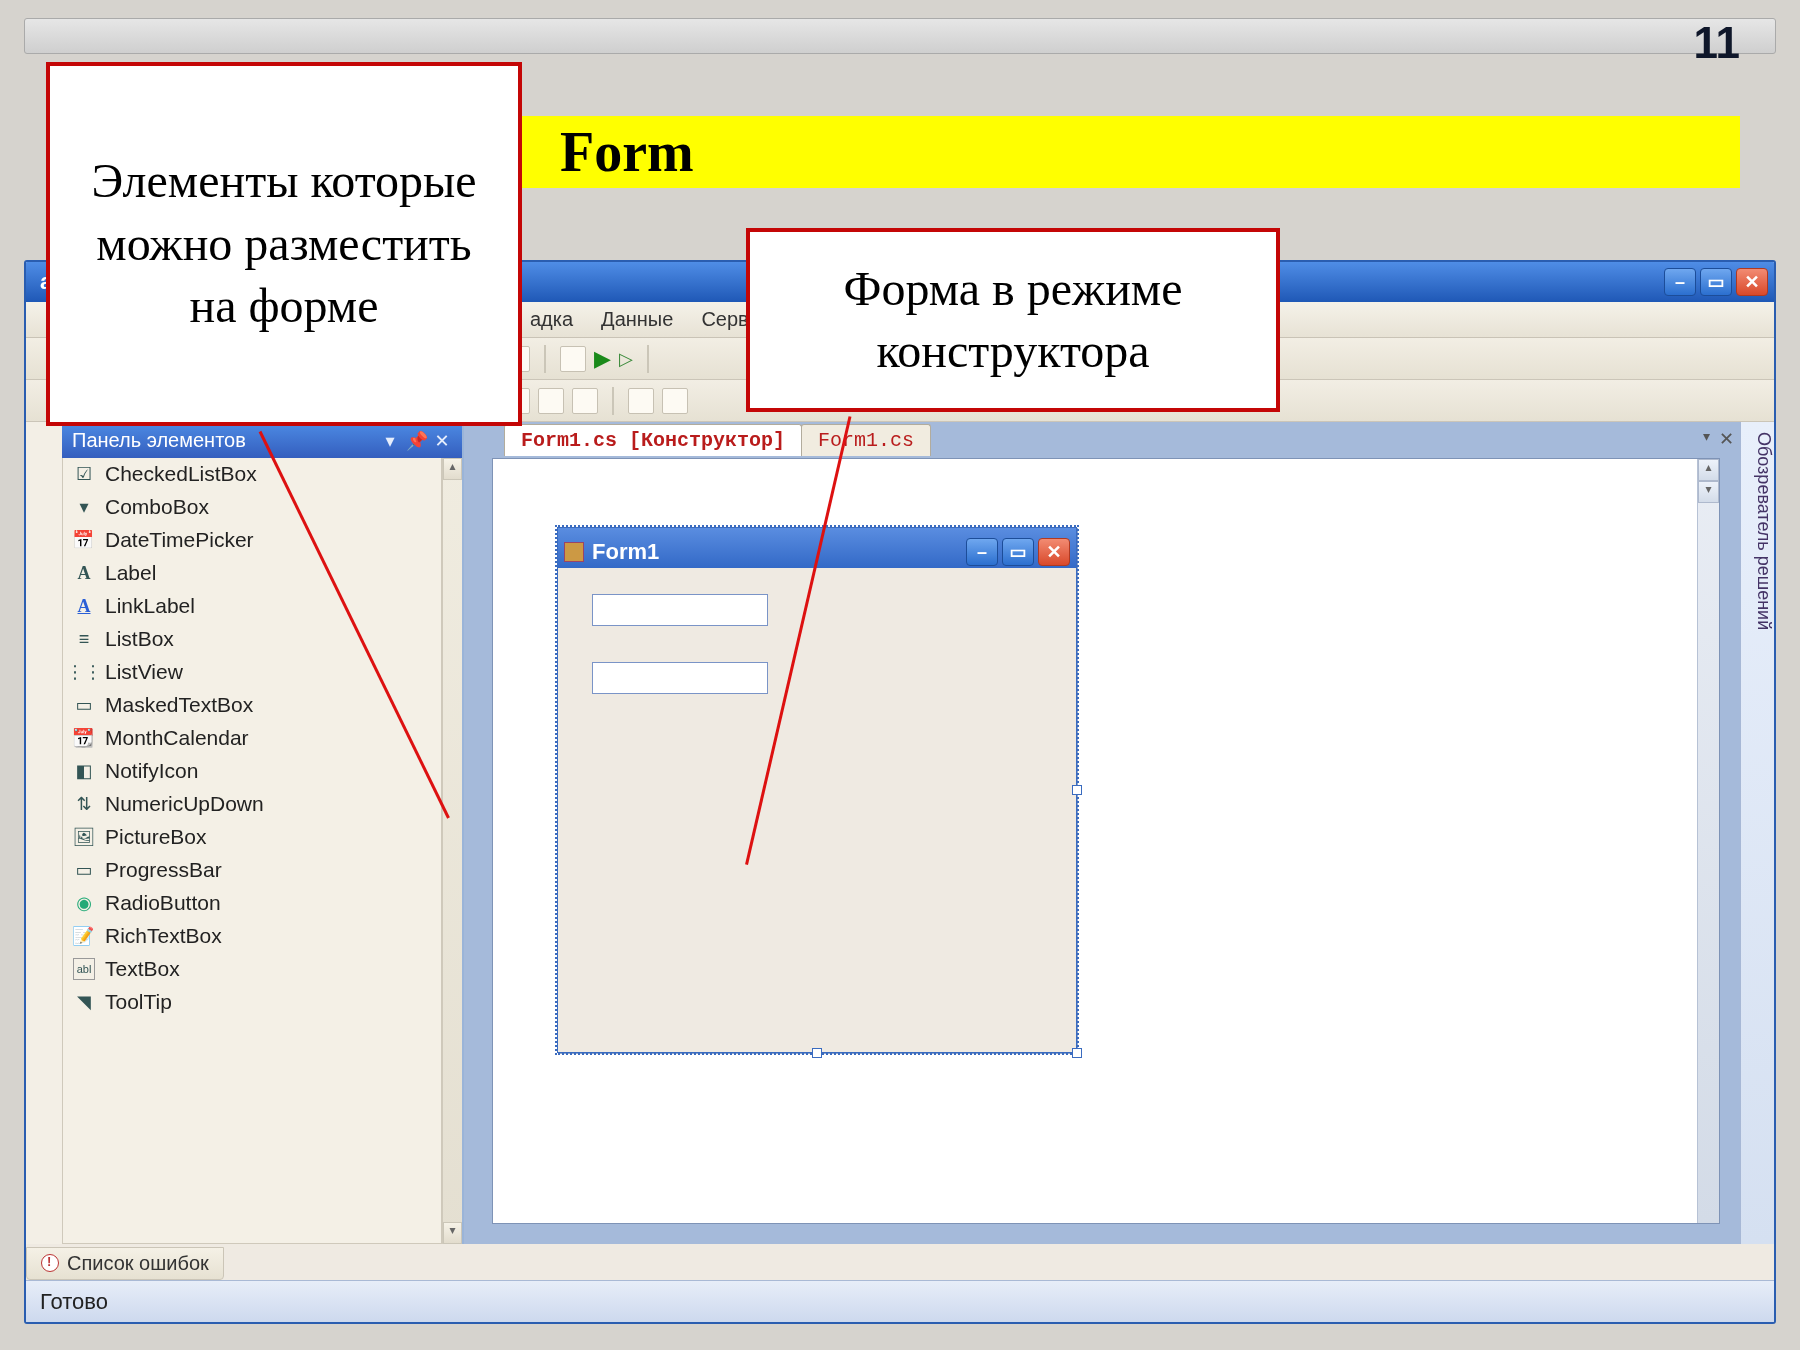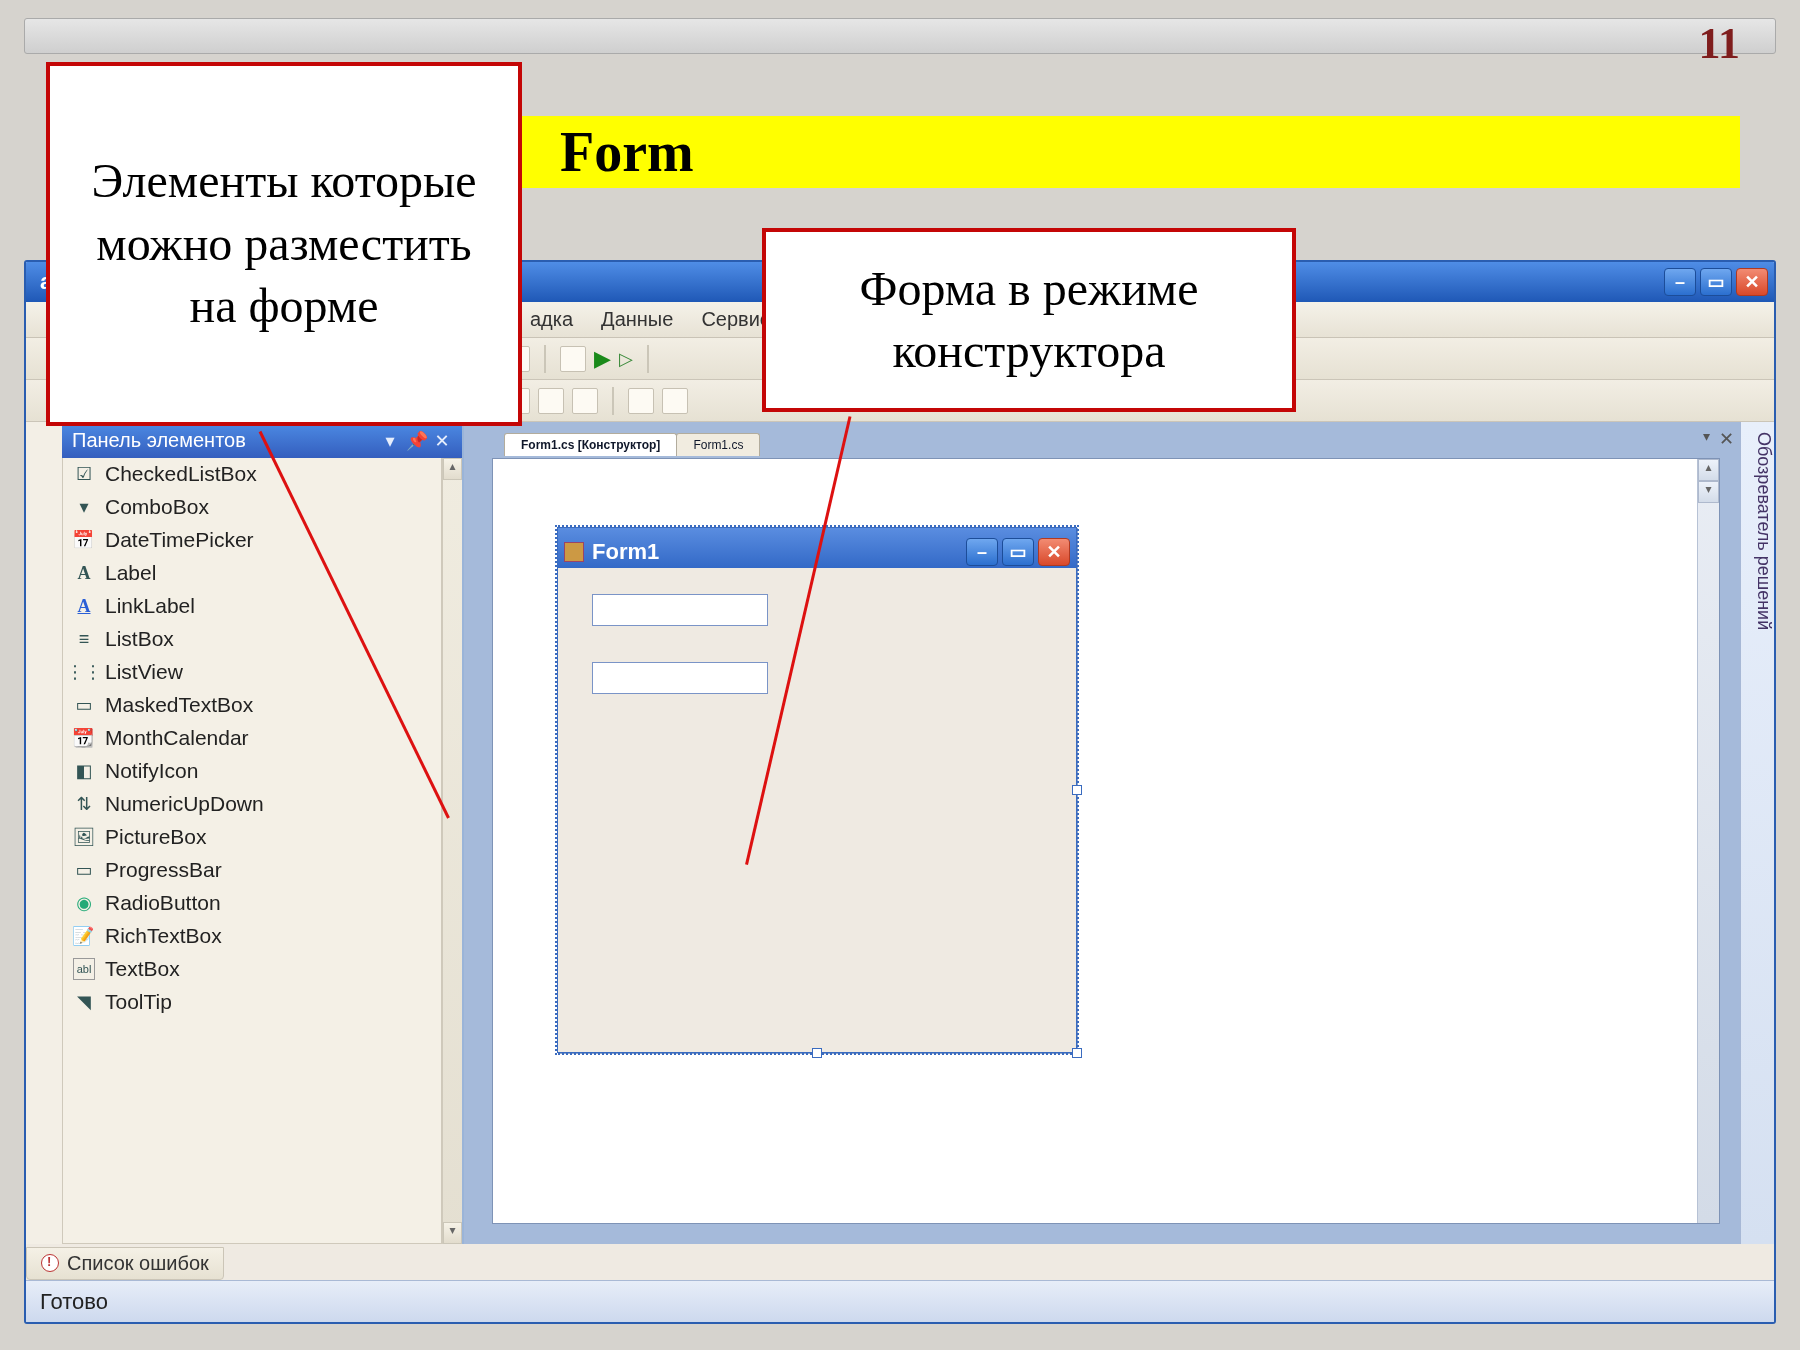--- a/index.html
+++ b/index.html
@@ -14,41 +14,41 @@
   }
   
   .slide-frame {
     position: absolute; top: 18px; left: 24px; right: 24px; height: 36px;
     background: linear-gradient(#e6e6e6, #cfcfcf);
     border: 1px solid #aaa;
     border-radius: 3px;
   }
   .page-num {
     position: absolute; top: 18px; right: 60px;
-    font-family: Liberation Serif, serif;
-    font-size: 44px; color: #7f1d1d; font-weight: bold;
+    font-family: Liberation Sans, sans-serif;
+    font-size: 44px; color: #0f172a; font-weight: bold;
   }
   
   .title-band {
     position: absolute; top: 116px; left: 60px; right: 60px; height: 72px;
     background: #ffff00;
     display: flex; align-items: center; padding-left: 500px;
     font-family: "Times New Roman", serif;
   }
   .title-band .t1 { font-size: 56px; font-weight: bold; color: #000; }
   .title-band .t2 { font-size: 56px; color: #000; margin-left: 16px; }
   
   .callout {
     position: absolute; background: #fff; border: 4px solid #c40606;
     font-family: "Times New Roman", serif; font-size: 48px; color: #000;
     text-align: center; display: flex; align-items: center; justify-content: center;
     line-height: 1.3; padding: 1px 20px;
   }
   .callout-left { top: 62px; left: 46px; width: 476px; height: 364px; }
-  .callout-right { top: 228px; left: 746px; width: 534px; height: 184px; margin-left: 16px; }
+  .callout-right { top: 228px; left: 746px; width: 534px; height: 184px; }
   
   .redline {
     position: absolute; background: #d11; height: 3px; transform-origin: left center;
   }
   
   .app {
     position: absolute; top: 260px; left: 24px; right: 24px; bottom: 26px;
     background: #efeae2;
     border: 2px solid #2a5db0;
     border-radius: 3px;
@@ -117,22 +117,23 @@
   .toolbox-wrap { display:flex; flex:1; min-height:0; }
   .sb-arrow { height:22px; background: linear-gradient(#f6f2e7,#e2dccd); border:1px solid #cbc6b8; font-size:12px; color:#666; text-align:center; }
   
   .designer-region { flex: 1; background: #9fb7d8; position: relative; display:flex; }
   .designer-pad { flex:1; margin: 0 0 0 0; background:#a5bada; position:relative; }
   .tab-strip {
     position:absolute; top:0; left:40px; display:flex; align-items:flex-end; height:34px;
   }
   .tab {
     background:#f1ece0; border:1px solid #b2ac9d; border-bottom:none;
-    padding:4px 16px; font-size:12px; color:#0f172a; margin-right:-1px;
+    padding:4px 16px; font-size:20px; color:#b91c1c; margin-right:-1px;
     border-radius: 3px 3px 0 0;
+    font-family: Liberation Mono, monospace;
   }
   .tab.active { background:#fff; font-weight:bold; }
   .designer-canvas {
     position:absolute; top:36px; left:28px; right:20px; bottom:20px;
     background:#fff; border:1px solid #7e93b6;
   }
   .canvas-scroll { position:absolute; top:0; right:0; bottom:0; width:22px; background:linear-gradient(#e9edf4,#d3dbe7); border-left:1px solid #b7c2d5; }
   .canvas-scroll .sb-arrow { background:linear-gradient(#edf2fa,#d3dce9); border:1px solid #aeb9cd; }
   .designer-close { position:absolute; top:6px; right:6px; font-size:18px; color:#555; }
   .designer-pin { position:absolute; top:6px; right:30px; font-size:14px; color:#555; }

